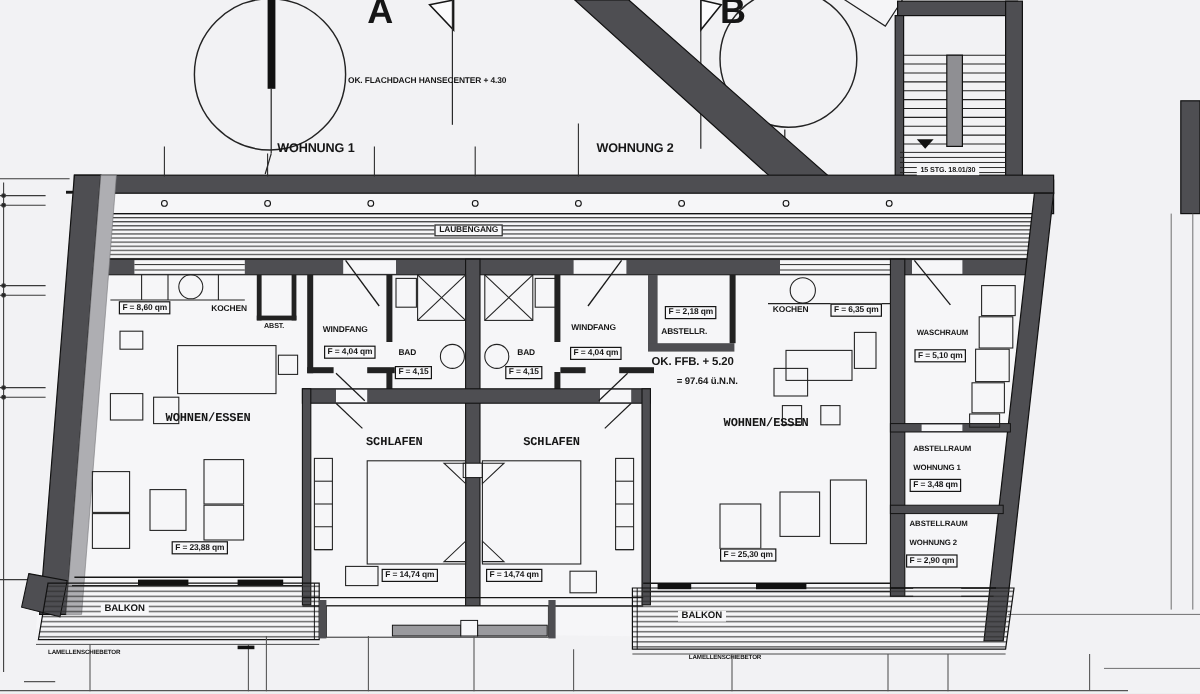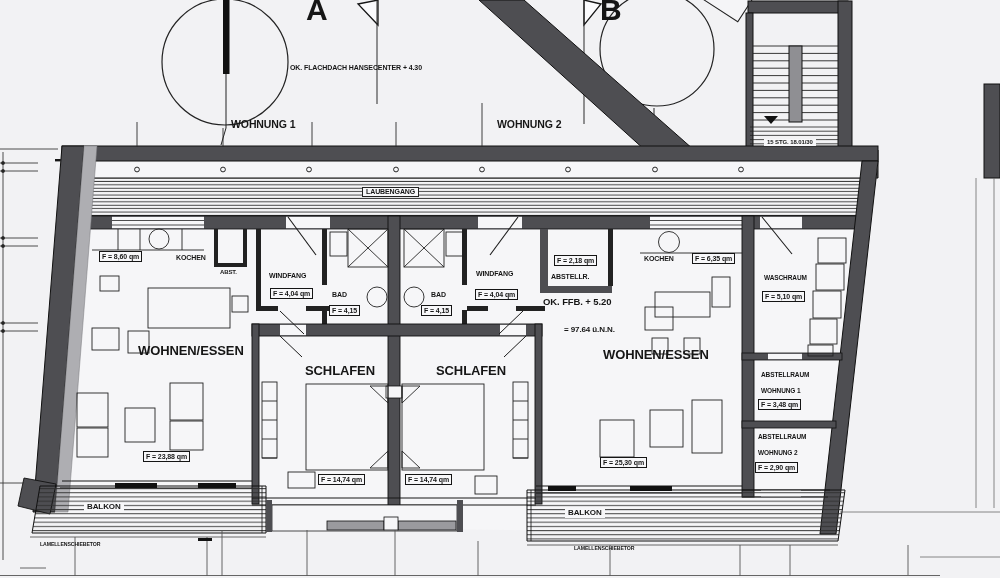--- a/index.html
+++ b/index.html
@@ -9,21 +9,21 @@
   }
   .plan svg{position:absolute;left:0;top:0;}
   .lbl{
     position:absolute;font-weight:bold;white-space:nowrap;color:#161616;
     letter-spacing:-0.1px;line-height:1.1;
   }
   .t30{font-size:30px;}
   .t10{font-size:10.5px;}
   .t95{font-size:9.5px;}
   .t8{font-size:8px;}
-  .t75{font-size:13px;}
+  .t75{font-size:10px;font-family:Liberation Mono, monospace;}
   .t7{font-size:7px;}
   .t65{font-size:6.5px;}
   .t6{font-size:6px;}
   .t5{font-size:5.2px;}
   .box{border:1.4px solid #151515;background:#f7f7f9;padding:0 2px;line-height:1.3;}
   .wbg{background:#f7f7f9;padding:0 3px;}
 </style>
 </head>
 <body>
 
@@ -378,21 +378,21 @@
 
   <div class="lbl t7" style="left:476px;top:270px;">WINDFANG</div>
   <div class="lbl t7 box" style="left:475px;top:289px;">F = 4,04 qm</div>
   <div class="lbl t7" style="left:431px;top:291px;">BAD</div>
   <div class="lbl t7 box" style="left:421px;top:305px;">F = 4,15</div>
   <div class="lbl t7 box" style="left:554px;top:255px;">F = 2,18 qm</div>
   <div class="lbl t7" style="left:551px;top:273px;">ABSTELLR.</div>
   <div class="lbl t7" style="left:644px;top:255px;">KOCHEN</div>
   <div class="lbl t7 box" style="left:692px;top:253px;">F = 6,35 qm</div>
   <div class="lbl t95" style="left:543px;top:297px;">OK. FFB. + 5.20</div>
-  <div class="lbl t8" style="left:564px;top:326px;">= 97.64 ü.N.N.</div>
+  <div class="lbl t8" style="left:564px;top:314px;">= 97.64 ü.N.N.</div>
   <div class="lbl t75" style="left:603px;top:348px;">WOHNEN/ESSEN</div>
   <div class="lbl t7 box" style="left:600px;top:457px;">F = 25,30 qm</div>
   <div class="lbl t75" style="left:436px;top:364px;">SCHLAFEN</div>
   <div class="lbl t7 box" style="left:405px;top:474px;">F = 14,74 qm</div>
   <div class="lbl t8 wbg" style="left:565px;top:509px;">BALKON</div>
   <div class="lbl t5" style="left:574px;top:546px;">LAMELLENSCHIEBETOR</div>
 
   <div class="lbl t65" style="left:764px;top:274px;">WASCHRAUM</div>
   <div class="lbl t7 box" style="left:762px;top:291px;">F = 5,10 qm</div>
   <div class="lbl t65" style="left:761px;top:371px;">ABSTELLRAUM</div>

